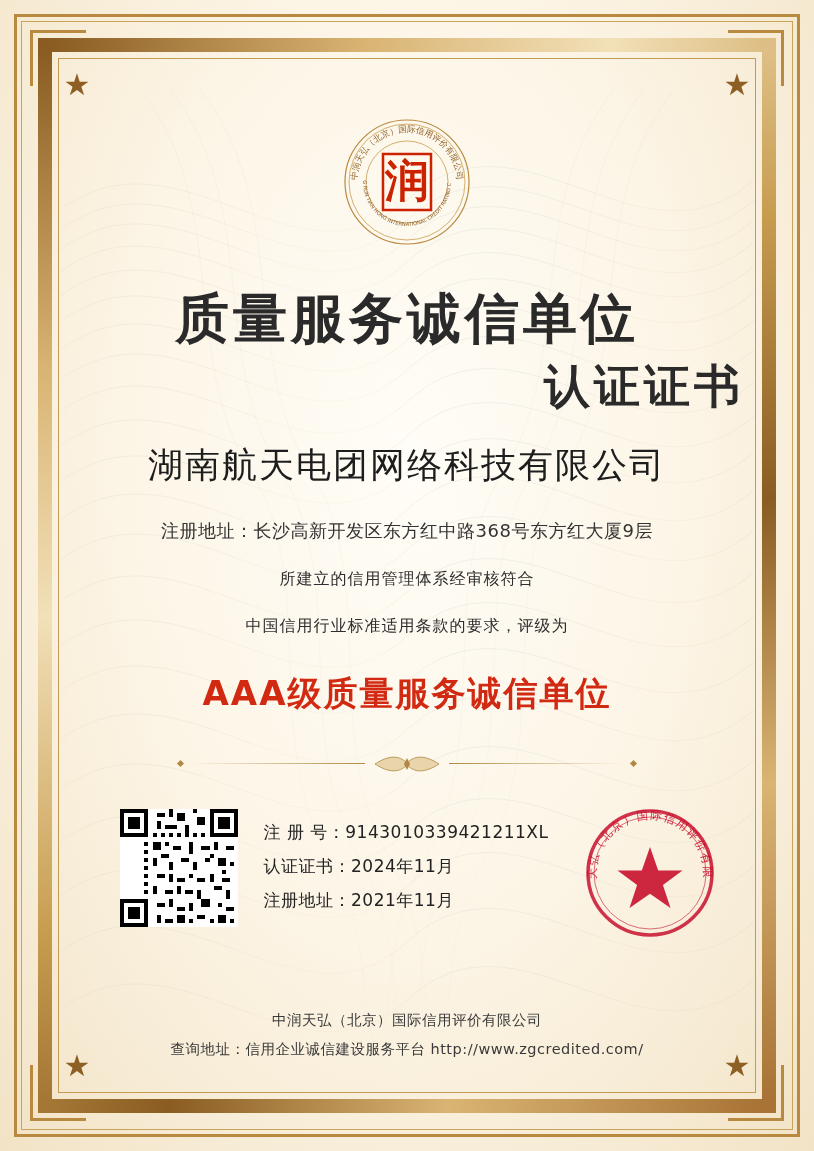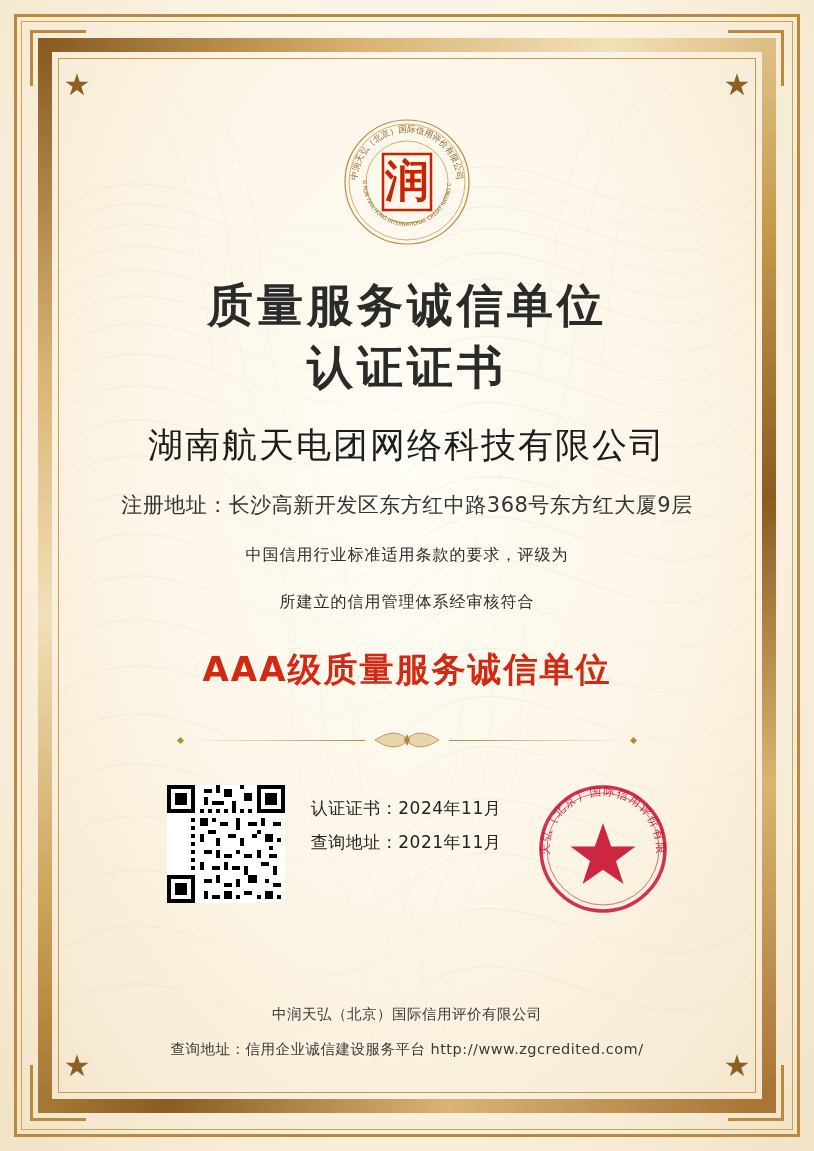--- a/index.html
+++ b/index.html
@@ -95,50 +95,51 @@
     display: flex;
     justify-content: center;
   }
   .emblem-seal {
     position: relative;
     width: 128px;
     height: 128px;
   }
 
   .title-main {
-    margin-top: 26px;
-    font-size: 46px;
+    margin-top: 34px;
+    font-size: 54px;
     font-weight: bold;
     letter-spacing: 4px;
     color: #2a2a2a;
     line-height: 1.45;
   }
   .title-sub {
     font-size: 46px;
     font-weight: bold;
     letter-spacing: 4px;
     color: #2a2a2a;
     line-height: 1.25;
+    text-align: right;
   }
   .cert-no {
     margin-top: 26px;
     font-size: 17px;
     color: #3a3a3a;
     letter-spacing: 1px;
   }
   .company {
     margin-top: 26px;
     font-size: 35px;
     font-weight: normal;
     letter-spacing: 2px;
     color: #1d1d1d;
   }
   .address {
-    margin-top: 22px;
-    font-size: 21px;
+    margin-top: 30px;
+    font-size: 18px;
     color: #333;
     letter-spacing: 0.5px;
   }
   .line-text {
     margin-top: 26px;
     font-size: 16px;
     color: #2e2e2e;
     letter-spacing: 1px;
   }
   .grade {
@@ -206,21 +207,21 @@
 
   
   .footer {
     position: absolute;
     left: 0; right: 0;
     bottom: 22px;
     text-align: center;
     color: #3a3a3a;
   }
   .footer .f1 { font-size: 14.5px; letter-spacing: 0.5px; }
-  .footer .f2 { font-size: 14.5px; margin-top: 16px; letter-spacing: 0.5px; }
+  .footer .f2 { font-size: 14.5px; margin-top: 10px; letter-spacing: 0.5px; }
 </style>
 </head>
 <body>
 
 <div class="certificate">
 
   <div class="guilloche">
     <svg viewBox="0 0 814 1151" preserveAspectRatio="none" xmlns="http://www.w3.org/2000/svg">
       <defs>
         <linearGradient id="wv" x1="0" y1="0" x2="0" y2="1">
@@ -303,22 +304,22 @@
     </div>
 
     <div class="title-main">质量服务诚信单位</div>
     <div class="title-sub">认证证书</div>
 
 
     <div class="company">湖南航天电团网络科技有限公司</div>
 
     <div class="address">注册地址：长沙高新开发区东方红中路368号东方红大厦9层</div>
 
+    <div class="line-text">所建立的信用管理体系经审核符合</div>
     <div class="line-text">中国信用行业标准适用条款的要求，评级为</div>
-    <div class="line-text">所建立的信用管理体系经审核符合</div>
 
     <div class="grade">AAA级质量服务诚信单位</div>
 
     <div class="divider">
       <span class="dot"></span>
       <span class="rule"></span>
       <svg width="72" height="22" viewBox="0 0 72 22" xmlns="http://www.w3.org/2000/svg">
         <path d="M4 11 C 18 2, 28 2, 36 10 C 44 2, 54 2, 68 11 C 54 20, 44 20, 36 12 C 28 20, 18 20, 4 11 Z" fill="#e8d5ab" stroke="#b08843" stroke-width="0.8"></path>
         <path d="M36 5 L 39 11 L 36 17 L 33 11 Z" fill="#b08843"></path>
       </svg>
@@ -417,22 +418,23 @@
               <rect x="22" y="27" width="1" height="1"></rect>
             <rect x="24" y="26" width="2" height="2"></rect>
               <rect x="27" y="27" width="1" height="1"></rect>
             <rect x="22" y="11" width="1" height="1"></rect>
               <rect x="25" y="15" width="1" height="1"></rect>
           </g>
         </svg>
       </div>
 
       <div class="info-lines">
+        <div>注 册 号：9143010339421211XL</div>
         <div>认证证书：2024年11月</div>
-        <div>查询地址：2021年11月</div>
+        <div>注册地址：2021年11月</div>
       </div>
 
       <div class="seal-red">
         <svg viewBox="0 0 140 140" xmlns="http://www.w3.org/2000/svg">
           <defs>
             <path id="sealArc" d="M 16,70 A 54,54 0 1 1 124,70"></path>
           </defs>
           <circle cx="70" cy="70" r="62" fill="none" stroke="#c8102e" stroke-width="3.5" opacity="0.85"></circle>
           <circle cx="70" cy="70" r="56" fill="none" stroke="#c8102e" stroke-width="1" opacity="0.6"></circle>
           <text font-size="11.5" fill="#c8102e" opacity="0.9" font-family="DejaVu Sans, sans-serif" letter-spacing="1.5">

